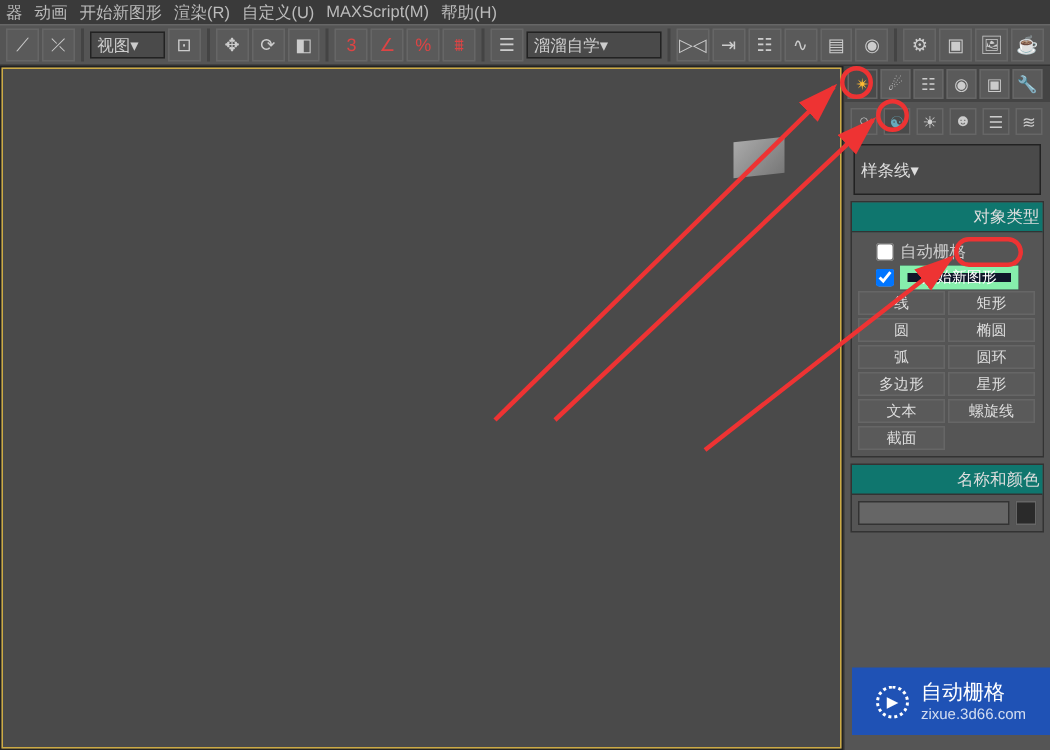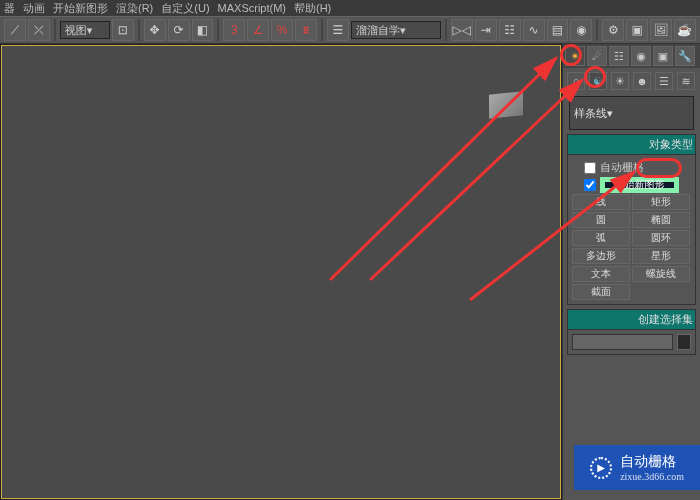--- a/index.html
+++ b/index.html
@@ -198,21 +198,21 @@
     gap: 8px;
     font-size: 14px;
   }
   .watermark .play {
     width: 22px; height: 22px;
     border: 2px dotted #fff;
     border-radius: 50%;
     display: flex; align-items: center; justify-content: center;
     font-size: 10px;
   }
-  .watermark .url { font-size: 10px; opacity: .8; font-family: Liberation Serif, serif; }
+  .watermark .url { font-size: 10px; opacity: .8; }
 </style>
 </head>
 <body>
 
 <div class="menubar">
   <span>器</span>
   <span>动画</span>
   <span>开始新图形</span>
   <span>渲染(R)</span>
   <span>自定义(U)</span>
@@ -301,21 +301,21 @@
           <div class="shape-btn">多边形</div>
           <div class="shape-btn">星形</div>
           <div class="shape-btn">文本</div>
           <div class="shape-btn">螺旋线</div>
           <div class="shape-btn">截面</div>
         </div>
       </div>
     </div>
 
     <div class="rollout">
-      <div class="rollout-header">创建选择集</div>
+      <div class="rollout-header">名称和颜色</div>
       <div class="namecolor-row">
         <div class="name-field"></div>
         <div class="color-swatch"></div>
       </div>
     </div>
   </div>
 </div>
 
 <div class="circle-anno" style="width:22px;height:22px;top:44px;left:560px"></div>
 <div class="circle-anno" style="width:22px;height:22px;top:66px;left:584px"></div>

